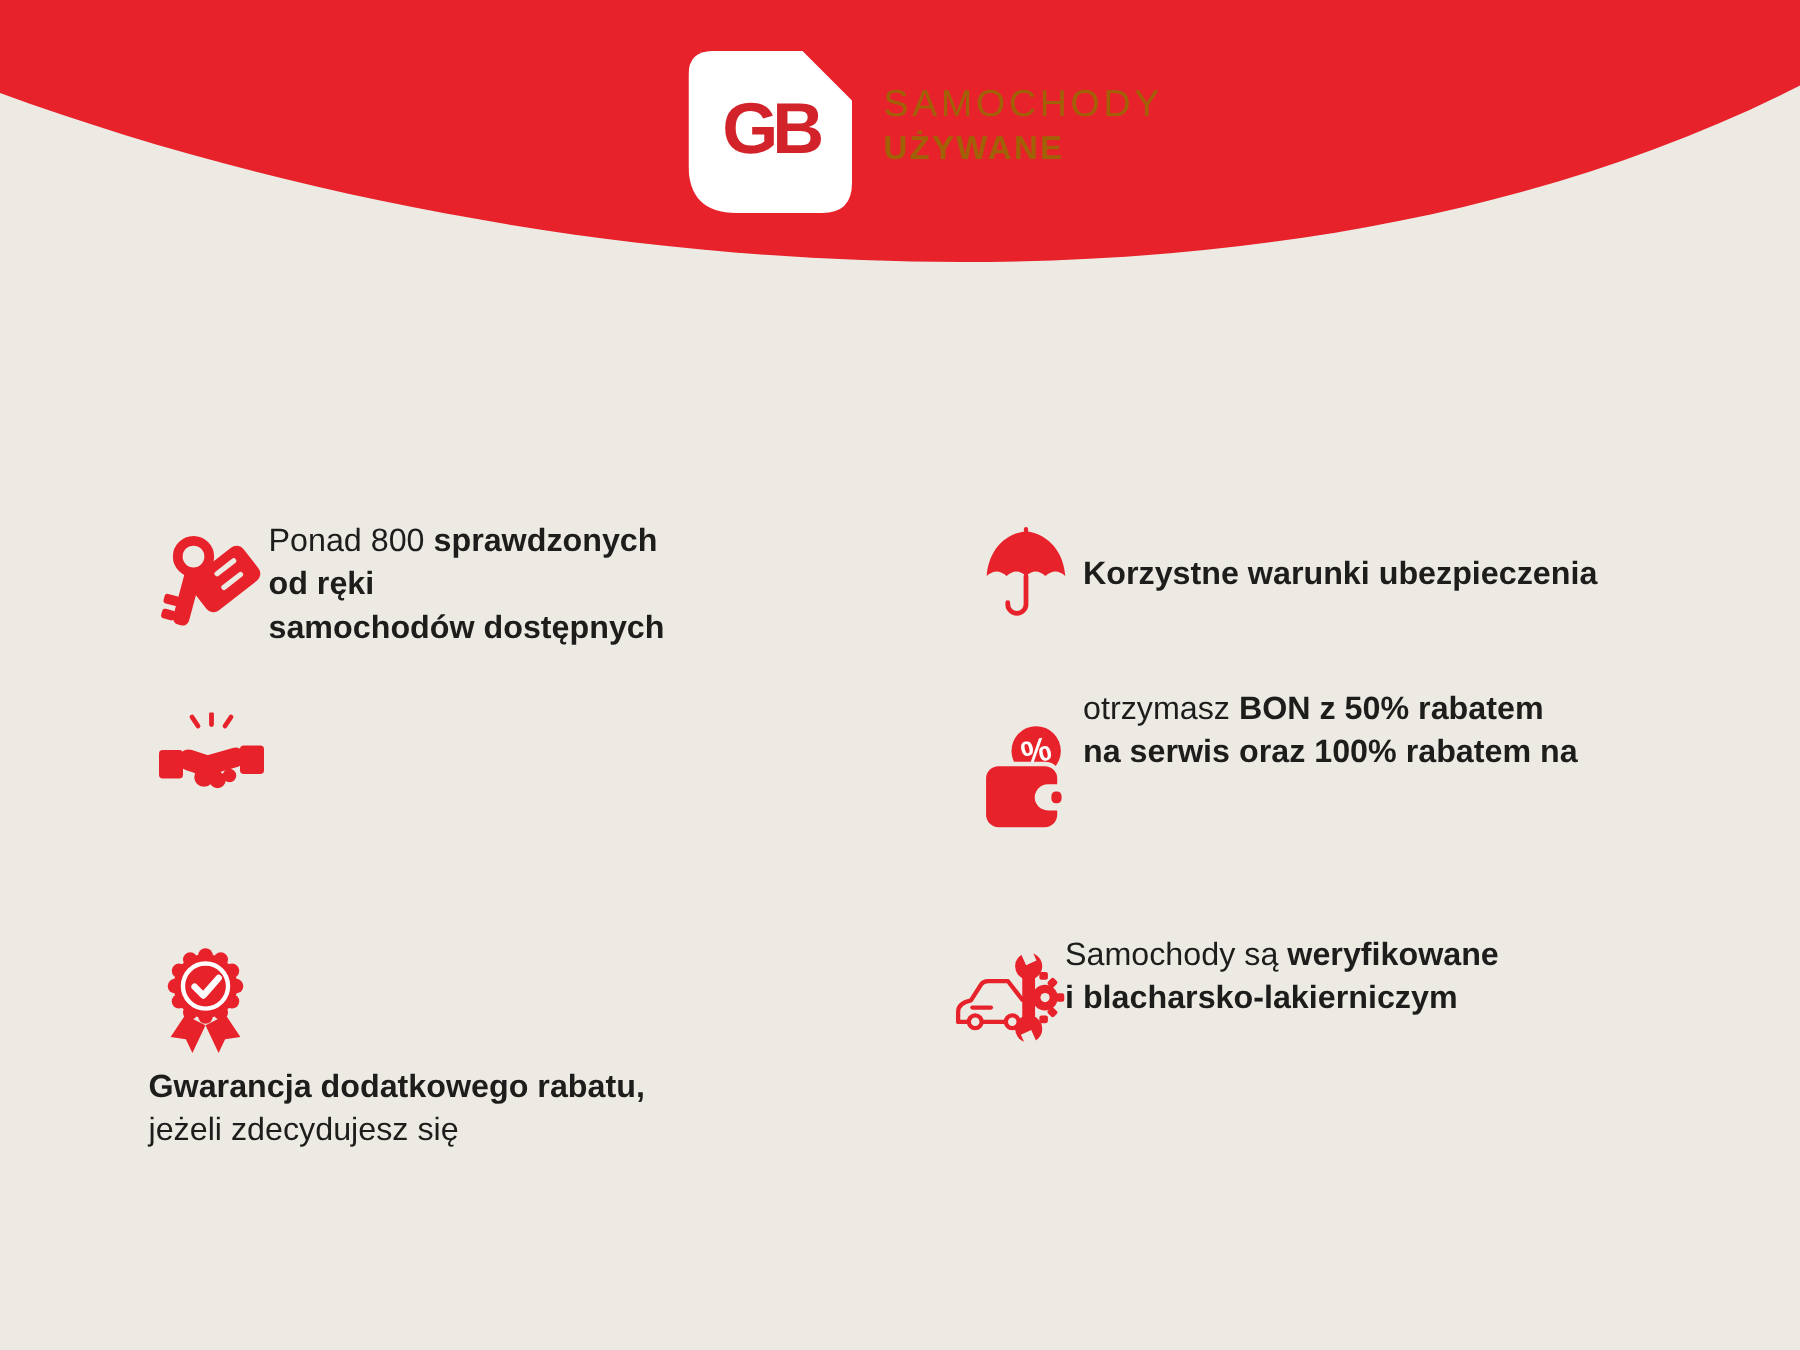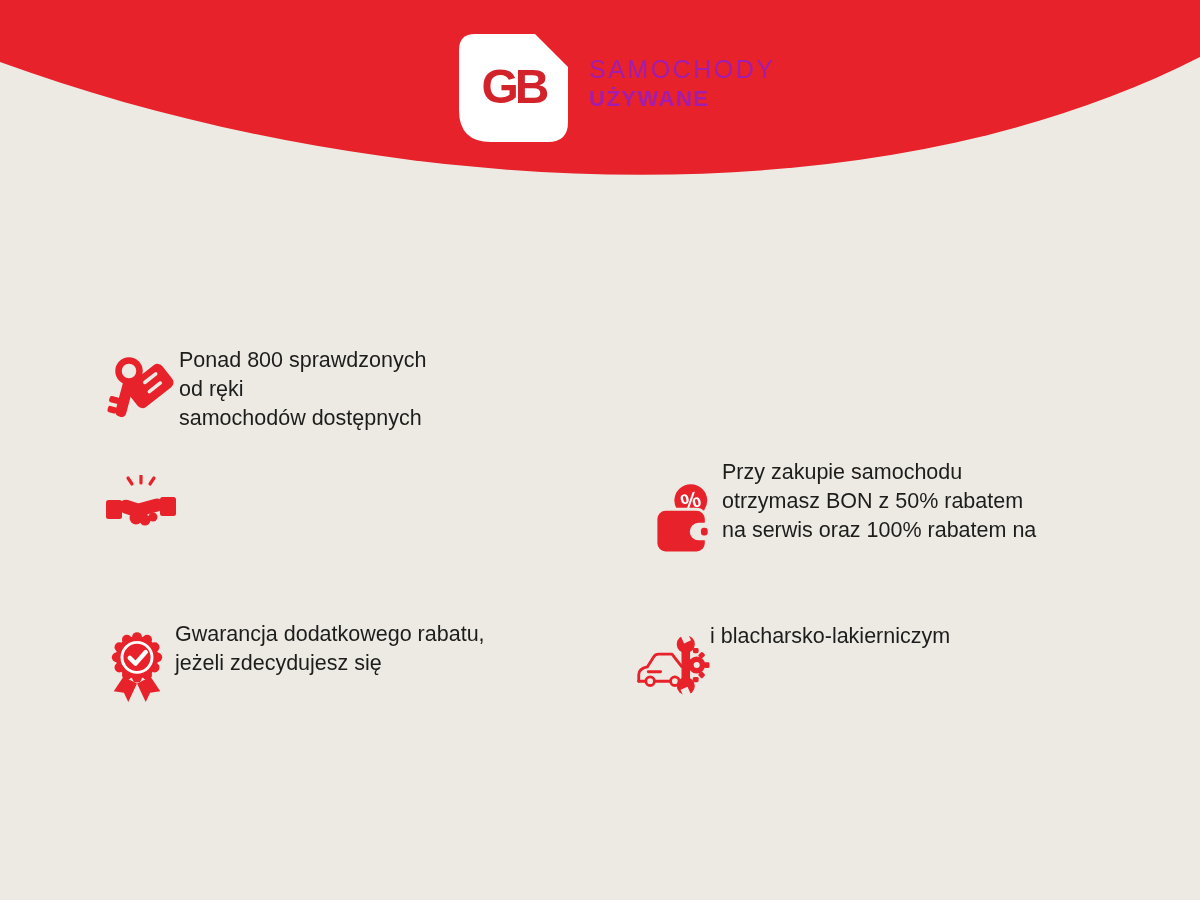--- a/index.html
+++ b/index.html
@@ -3,28 +3,28 @@
 <meta charset="utf-8">
 <style>
   html,body{margin:0;padding:0;background:#edeae4;}
   #page{position:relative;width:1200px;height:900px;background:#edeae4;overflow:hidden;
         font-family:"Liberation Sans",sans-serif;color:#1d1d1b;}
   .header-curve{position:absolute;top:0;left:0;display:block;}
   .logo-card{position:absolute;left:459px;top:34px;width:109px;height:108px;}
   .logo-card svg{position:absolute;left:0;top:0;}
   .gb{position:absolute;left:0;top:0;width:109px;height:104px;display:flex;align-items:center;justify-content:center;
       font-size:48px;font-weight:800;letter-spacing:-4px;color:#d2232a;}
-  .brand{position:absolute;left:589px;top:57px;color:#a21caf;line-height:1;}
+  .brand{position:absolute;left:589px;top:57px;color:#a16207;line-height:1;}
   .brand1{font-size:25px;font-weight:400;letter-spacing:2.5px;}
   .brand2{font-size:22px;font-weight:800;letter-spacing:1.5px;margin-top:6px;}
   .feature{position:absolute;display:flex;}
   .ficon{width:76px;flex:none;display:flex;justify-content:center;align-items:flex-start;}
   .ftext{font-size:21.5px;line-height:29px;}
   .tline{white-space:nowrap;}
-  .b{font-weight:normal;}
+  .b{font-weight:bold;}
 </style>
 </head>
 <body>
 
 <div id="page">
 
   <svg class="header-curve" width="1200" height="210" viewBox="0 0 1200 210">
     <path d="M0,0 H1200 V57 C850,235 350,190 0,62 Z" fill="#e8222a"></path>
   </svg>
 
@@ -83,21 +83,21 @@
               <rect x="28" y="26" width="30" height="13" rx="6.5"></rect>
             </g>
           <circle cx="30" cy="43" r="6.5"></circle>
           <circle cx="39" cy="45" r="5.5"></circle>
           <circle cx="47" cy="42" r="4.5"></circle>
         </g>
       </svg>
     </span>
   </div>
 
-  <div class="feature" style="left:99px;top:620px;">
+  <div class="feature" style="left:99px;top:620px;flex-direction:column;">
     <span class="ficon" style="margin-top:8px;">
       <svg width="64" height="82" viewBox="0 0 66 84">
         <g fill="#e8222a">
           <path d="M19 50 L33 57 L24 76 L19.5 66.5 L9 65 Z"></path>
           <path d="M47 50 L33 57 L42 76 L46.5 66.5 L57 65 Z"></path>
           <circle cx="54" cy="30" r="5"></circle>
             <circle cx="51.2" cy="40.5" r="5"></circle>
           <circle cx="43.5" cy="48.2" r="5"></circle>
             <circle cx="33" cy="51" r="5"></circle>
           <circle cx="22.5" cy="48.2" r="5"></circle>
@@ -113,33 +113,44 @@
         <circle cx="33" cy="30" r="15.5" fill="none" stroke="#ffffff" stroke-width="3"></circle>
         <path d="M25.5 30.5 l6 6 l10.5 -12" fill="none" stroke="#ffffff" stroke-width="4.5" stroke-linecap="round" stroke-linejoin="round"></path>
       </svg>
     </span>
     <div class="ftext">
       <div class="tline"><span class="b">Gwarancja dodatkowego rabatu,</span></div>
       <div class="tline"><span>jeżeli zdecydujesz się</span></div>
     </div>
   </div>
 
+  <div class="feature" style="left:646px;top:350px;">
+    <span class="ficon">
+      <svg width="58" height="70" viewBox="0 0 62 72">
+        <path fill="#e8222a" d="M31 3 C14 5 4 19 3 35 Q10 28.5 17.2 35 Q24.2 28.5 31 35 Q37.8 28.5 44.8 35 Q52 28.5 59 35 C58 19 48 5 31 3 Z"></path>
+        <rect x="29.5" y="0" width="3" height="6" rx="1.5" fill="#e8222a"></rect>
+        <path d="M31 35 V55 a6.5 6.5 0 0 1 -13 0 v-1" fill="none" stroke="#e8222a" stroke-width="3.4" stroke-linecap="round"></path>
+      </svg>
+    </span>
+    <div class="ftext" style="margin-top:18px;">
+      <div class="tline"><span class="b">Korzystne warunki ubezpieczenia</span></div>
+    </div>
+  </div>
 
   <div class="feature" style="left:646px;top:458px;">
     <span class="ficon" style="margin-top:22px;">
       <svg width="60" height="78" viewBox="0 0 62 78">
         <circle cx="38" cy="20" r="17" fill="#e8222a"></circle>
         <text x="38" y="28" text-anchor="middle" font-family="Liberation Sans, sans-serif" font-size="23" font-weight="bold" fill="#ffffff" transform="rotate(-14 38 20)">%</text>
         <rect x="2" y="29" width="52" height="45" rx="10" fill="#e8222a" stroke="#edeae4" stroke-width="3"></rect>
         <path d="M55 43 H46 a9 9 0 0 0 0 18 H55 Z" fill="#edeae4"></path>
         <rect x="48.5" y="48" width="7" height="8" rx="3" fill="#e8222a"></rect>
       </svg>
     </span>
     <div class="ftext">
-      <div class="tline"><span>Przy zakupie samochodu</span></div>
       <div class="tline"><span>otrzymasz </span><span class="b">BON z 50% rabatem</span></div>
       <div class="tline"><span class="b">na serwis oraz 100% rabatem na</span></div>
     </div>
   </div>
 
   <div class="feature" style="left:634px;top:622px;">
     <span class="ficon" style="margin-top:10px;">
       <svg width="76" height="68" viewBox="0 0 80 70">
         <g fill="#e8222a">
           <circle cx="66" cy="34" r="9"></circle>
@@ -161,17 +172,18 @@
           <rect x="50" y="10" width="9" height="48" rx="3.5"></rect>
           <circle cx="54.5" cy="12" r="9.5"></circle>
           <circle cx="54.5" cy="56" r="9.5"></circle>
         </g>
         <rect x="50.5" y="1" width="8" height="9" fill="#edeae4" transform="rotate(-24 54.5 5.5)"></rect>
         <rect x="50.5" y="58" width="8" height="9" fill="#edeae4" transform="rotate(-24 54.5 62.5)"></rect>
         <circle cx="66" cy="34" r="3.2" fill="#edeae4"></circle>
       </svg>
     </span>
     <div class="ftext">
+      <div class="tline"><span>Samochody są </span><span class="b">weryfikowane</span></div>
       <div class="tline"><span class="b">i blacharsko-lakierniczym</span></div>
     </div>
   </div>
 
 </div>
 
 </body></html>

